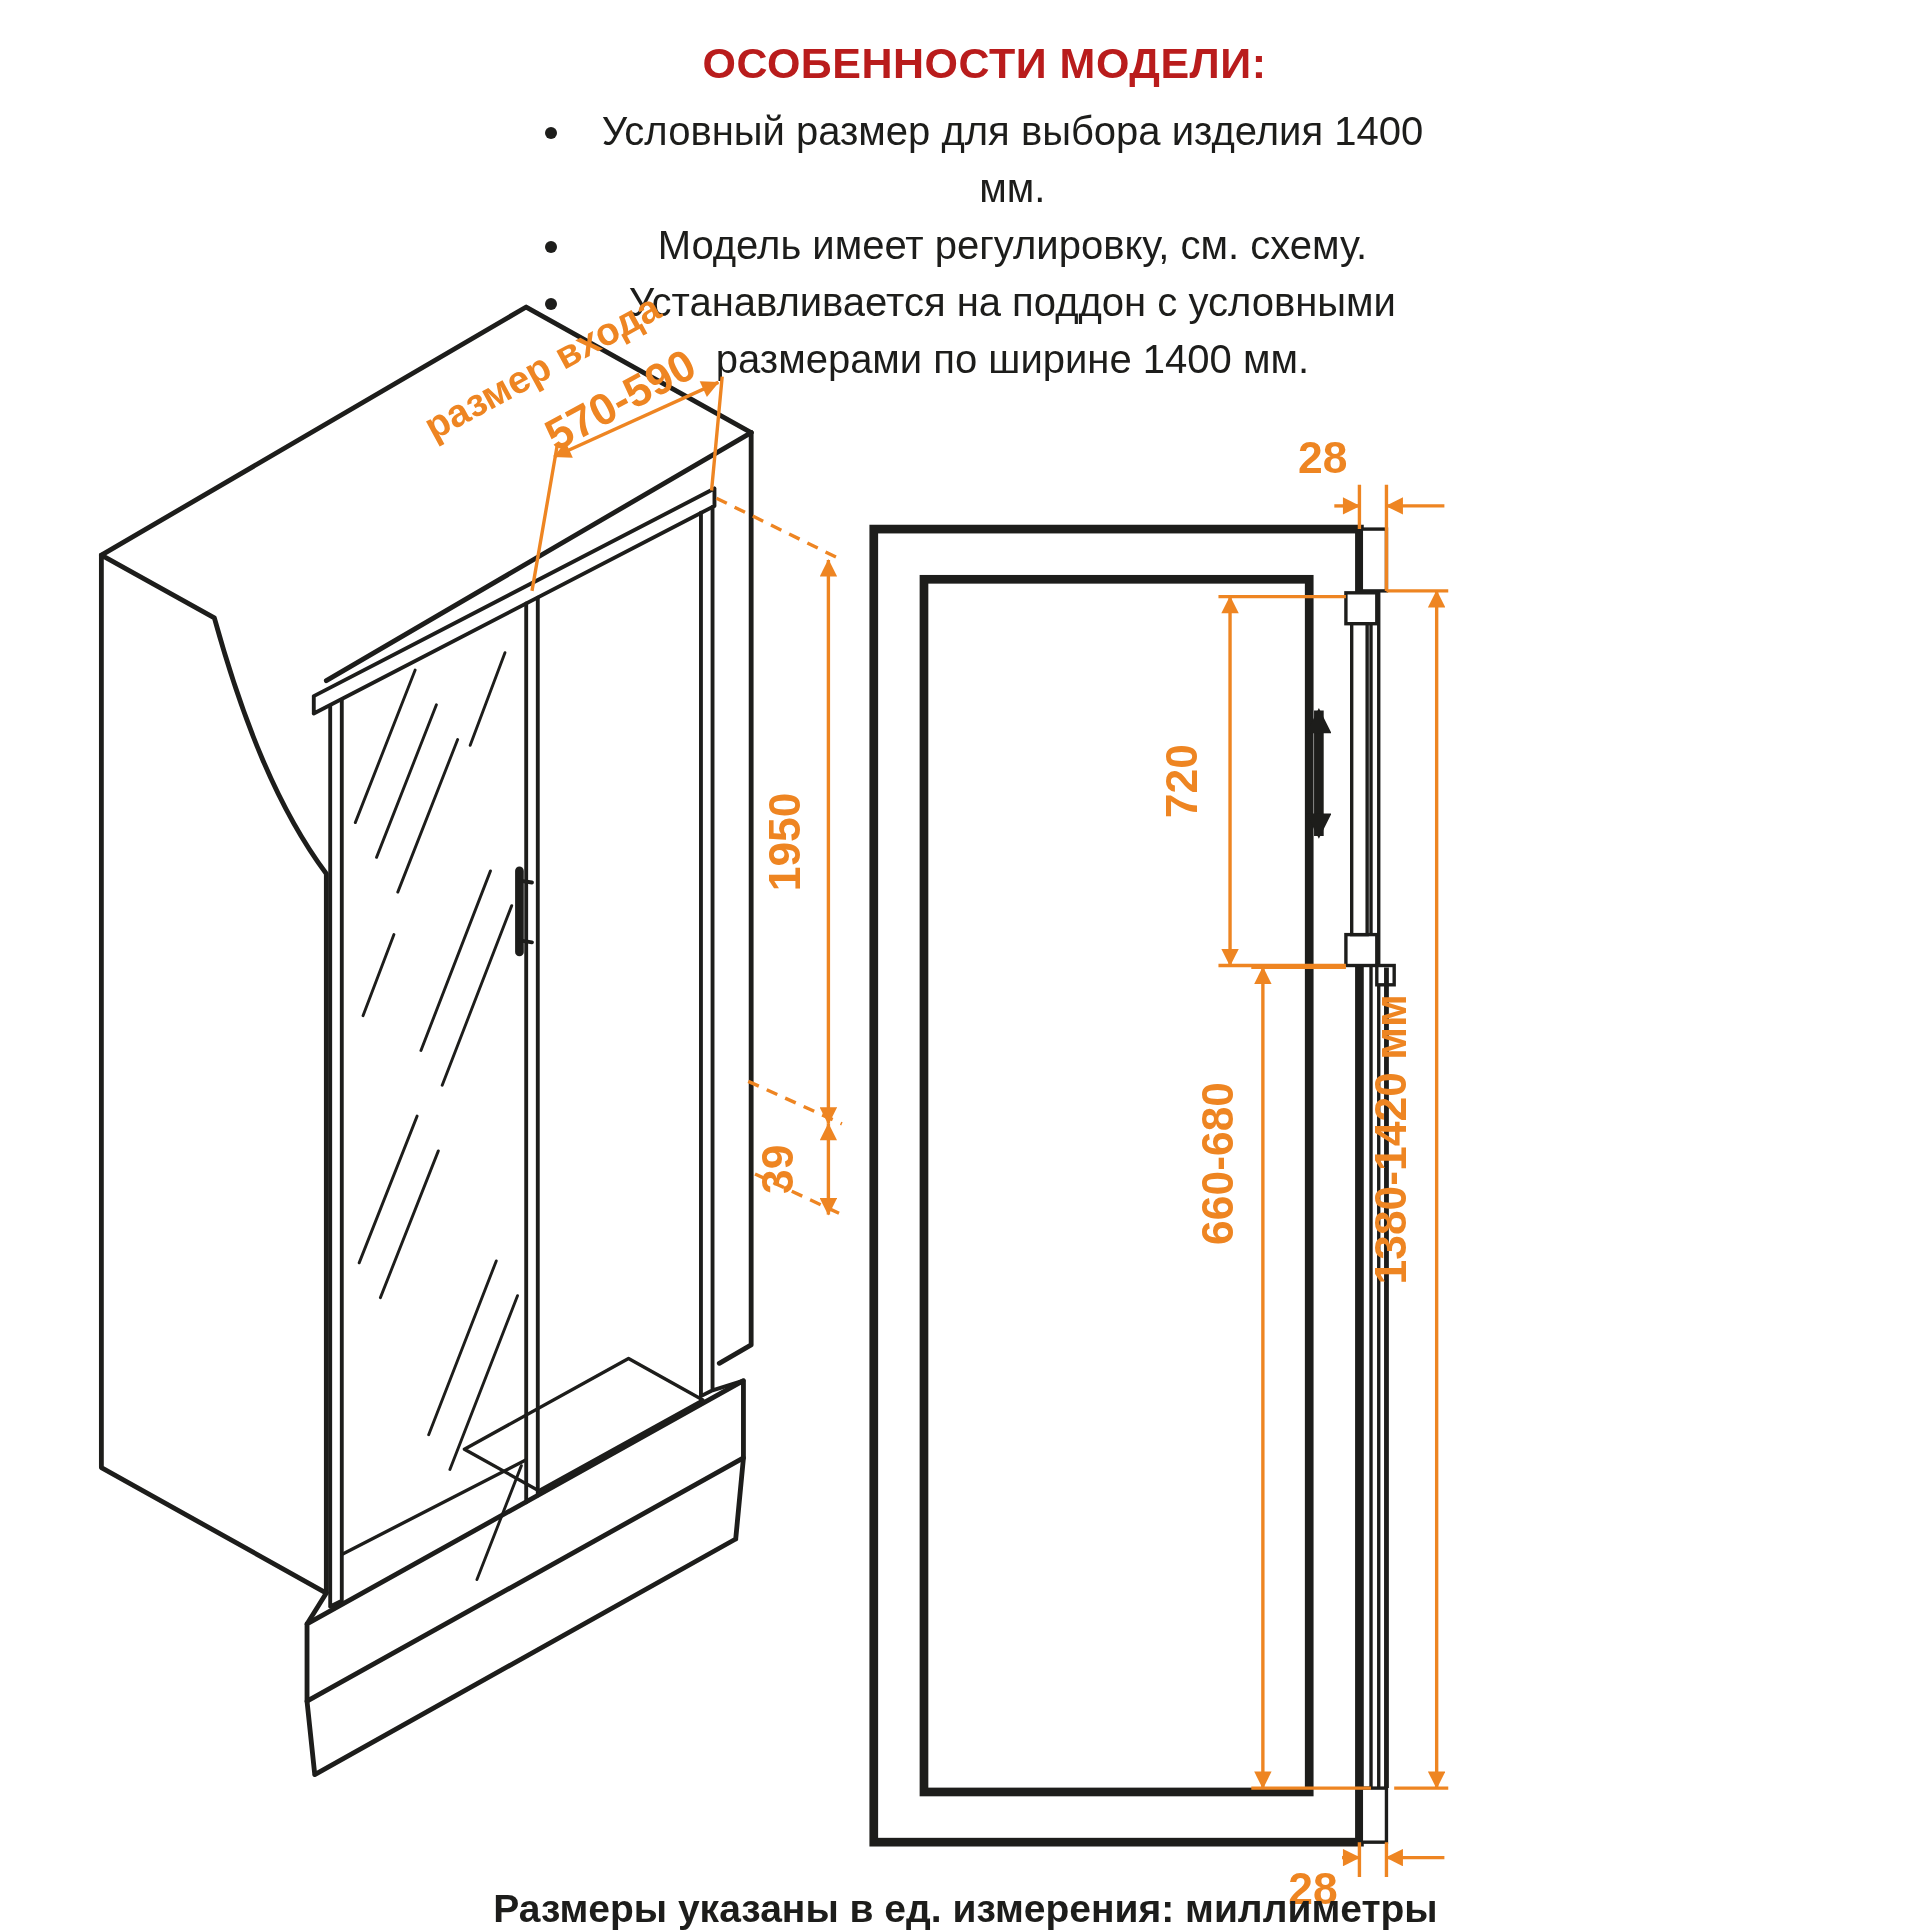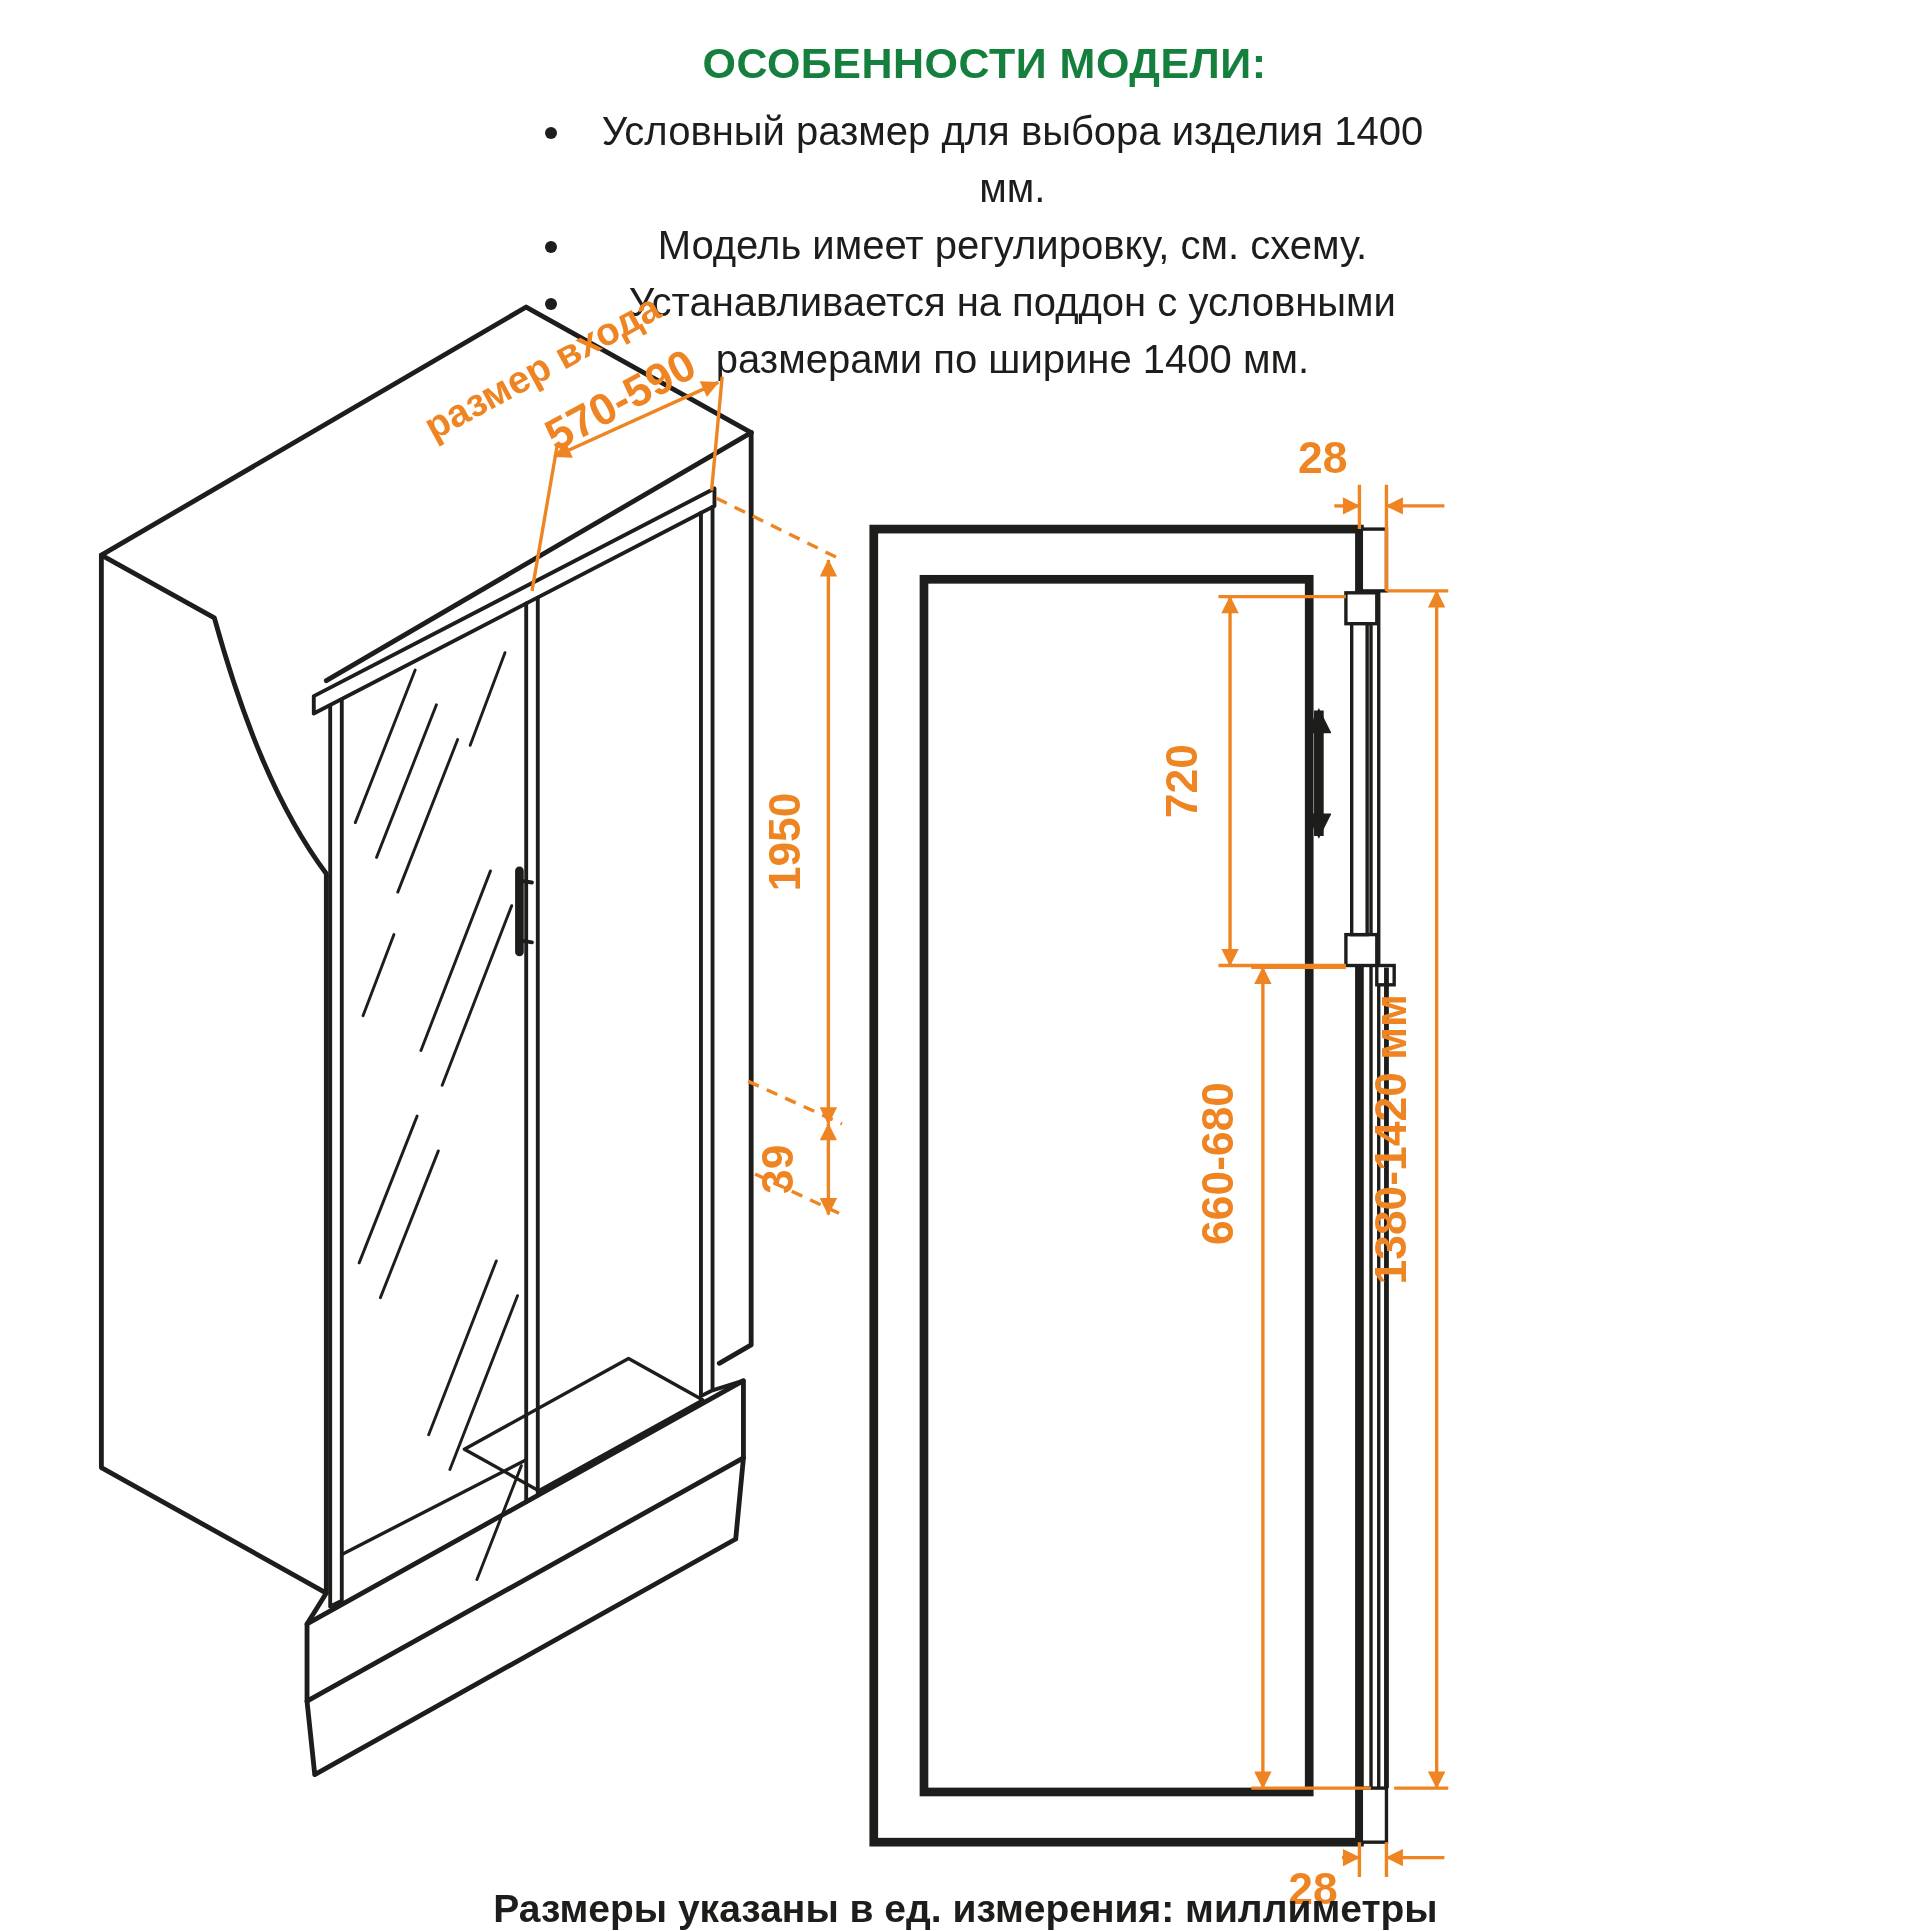--- a/index.html
+++ b/index.html
@@ -12,21 +12,21 @@
     color: #1d1d1b;
     overflow: hidden;
   }
   .features {
     position: absolute;
     left: 526px;
     top: 39px;
     width: 917px;
   }
   .features .title {
-    color: #15803d;
+    color: #b91c1c;
     font-size: 43px;
     font-weight: 700;
     text-align: center;
     letter-spacing: 0.5px;
     margin: 0 0 15.4px 0;
   }
   .features ul {
     margin: 0;
     padding-left: 50px;
     font-size: 40px;

